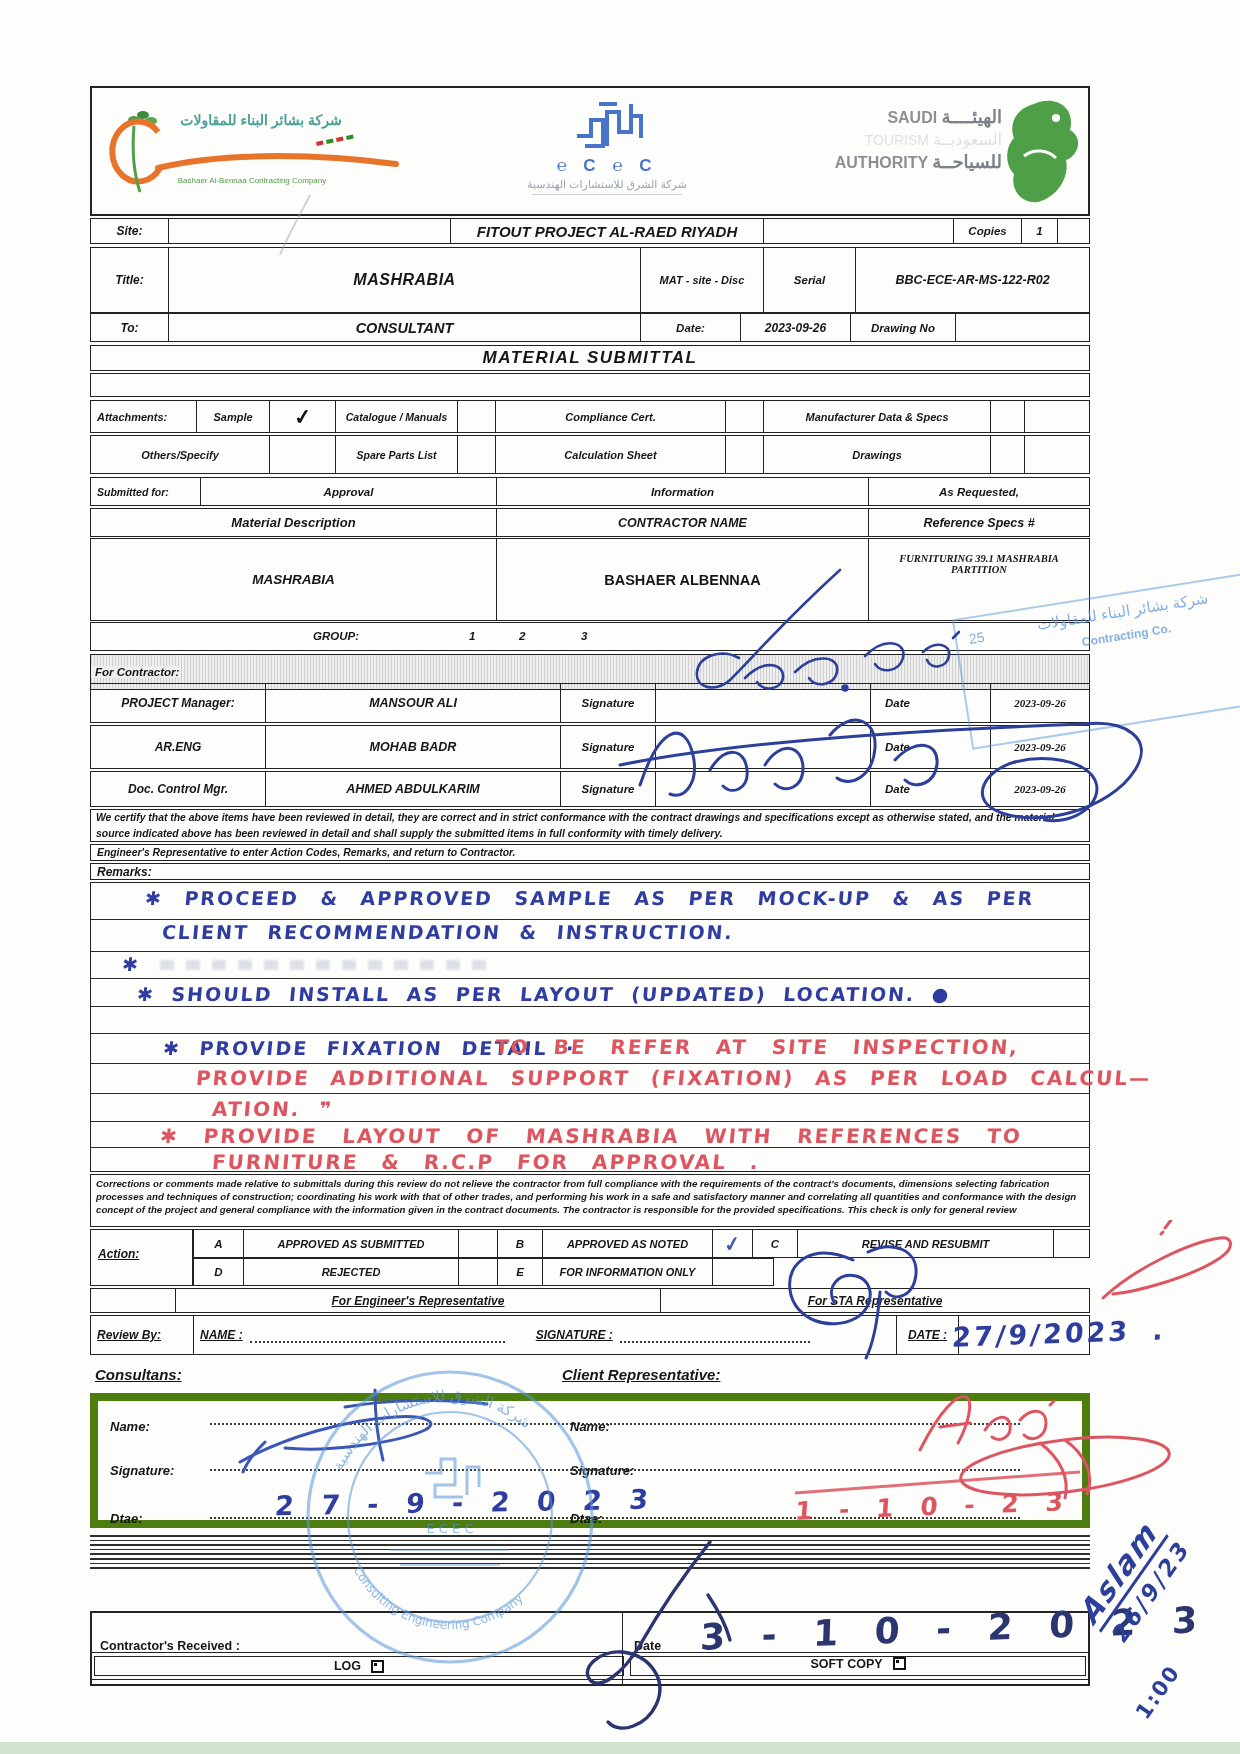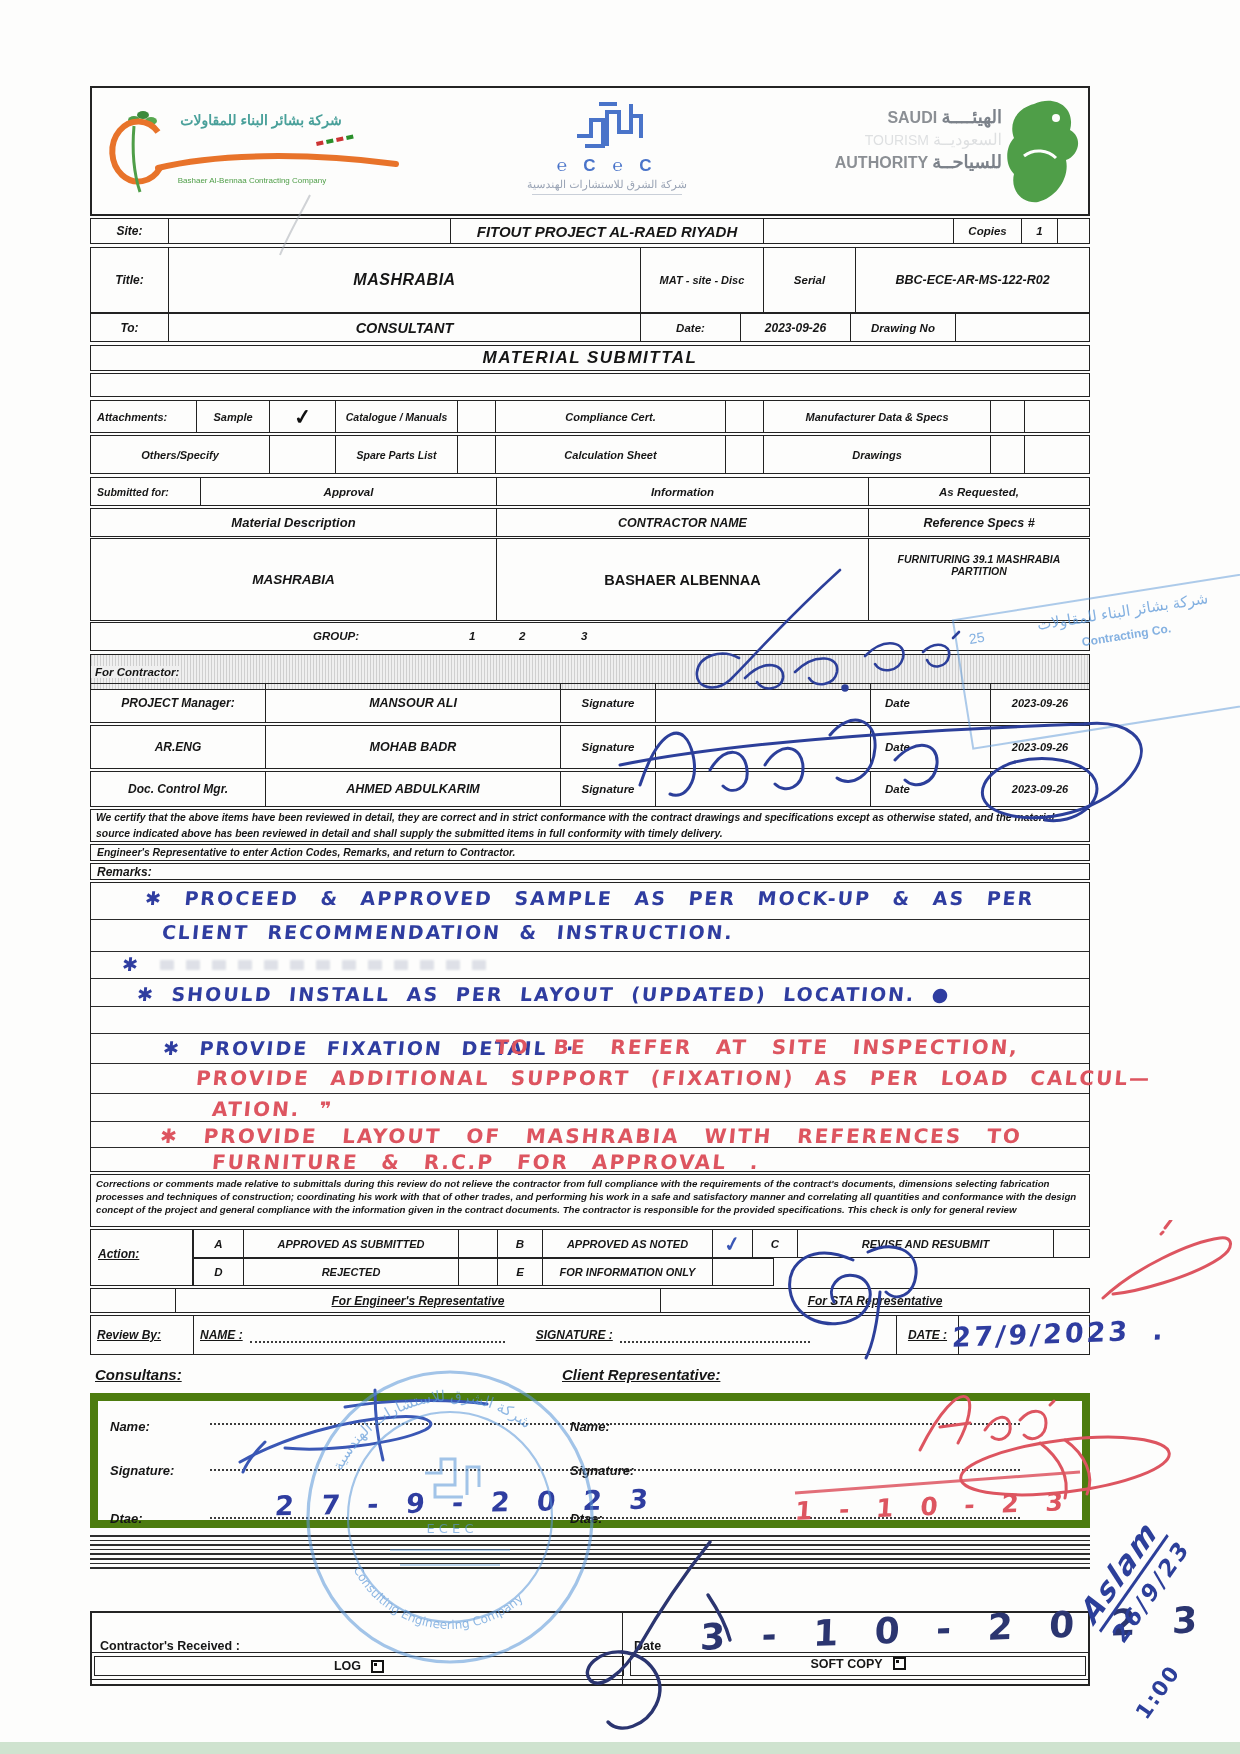--- a/index.html
+++ b/index.html
@@ -4,21 +4,21 @@
 <style>
   html,body{margin:0;padding:0;background:#e9e9e9;}
   .page{position:relative;width:1240px;height:1754px;background:#fefefdf7;background:#fdfdfc;overflow:hidden;
         font-family:"Liberation Sans",sans-serif;color:#161616;}
   .r{position:absolute;display:flex;box-sizing:border-box;border:1.7px solid #222;}
   .c{box-sizing:border-box;border-right:1.7px solid #222;display:flex;align-items:center;justify-content:center;
      padding:0 3px;position:relative;}
   .c:last-child{border-right:none;}
   .left{justify-content:flex-start;padding-left:6px;}
   .bi{font-style:italic;font-weight:bold;}
-  .ser{font-family:Liberation Sans, sans-serif;}
+  .ser{font-family:Liberation Serif, serif;}
   .abs{position:absolute;}
   .hl{position:absolute;left:0;right:0;border-top:1.6px solid #2b2b2b;height:0;}
   .hand{position:absolute;font-family:"DejaVu Sans",sans-serif;font-weight:700;color:#2f3da0;
         letter-spacing:2px;word-spacing:10px;transform:skewX(-5deg);white-space:nowrap;font-size:19px;}
   .hand.red{color:#dd5560;}
   .dots{flex:1;border-bottom:2px dotted #3c3c3c;height:13px;margin:0 7px;}
   .u{text-decoration:underline;}
   .chkbx{display:inline-block;width:9px;height:9px;border:2.4px solid #111;margin-left:10px;position:relative;}
   .chkbx::after{content:"";position:absolute;left:1px;top:1px;width:3px;height:3px;background:#111;}
   .texture{background:repeating-linear-gradient(90deg,#cfcfcf 0 1px,#efefef 1px 3px);}

